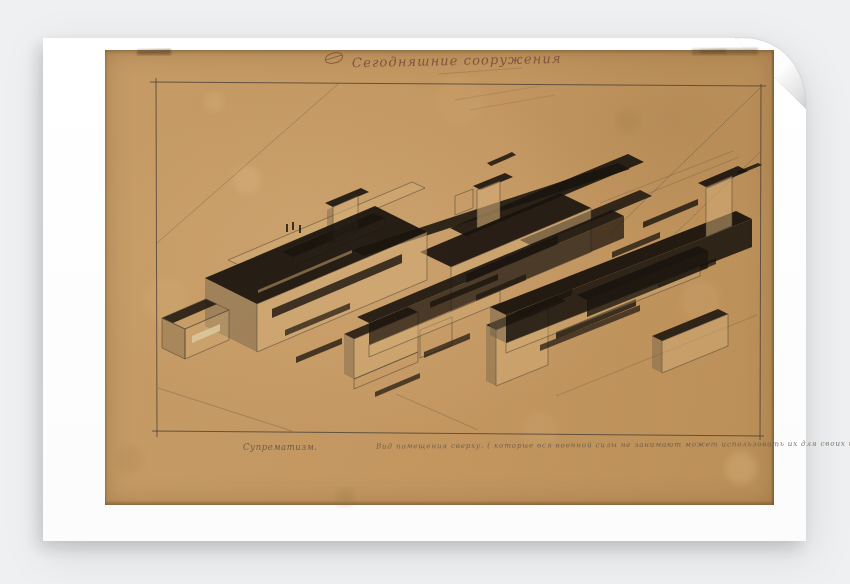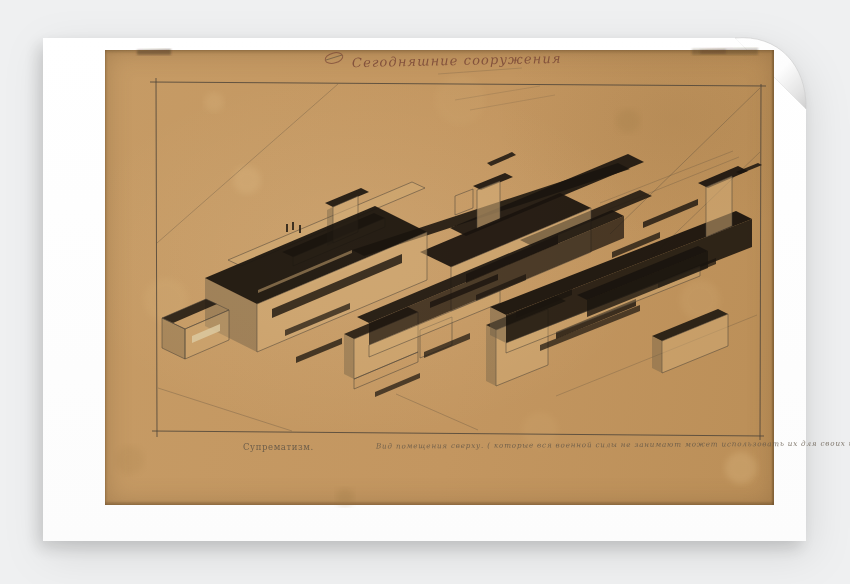--- a/index.html
+++ b/index.html
@@ -15,21 +15,21 @@
       background:
         radial-gradient(ellipse 420px 260px at 38% 45%, rgba(255,236,200,.12), rgba(255,236,200,0) 70%),
         radial-gradient(ellipse 300px 200px at 85% 15%, rgba(110,80,40,.10), rgba(110,80,40,0) 60%),
         linear-gradient(100deg,#c69b65,#c39660 55%,#bb8f58);
       box-shadow: inset 0 0 26px rgba(92,66,36,.30), inset 0 0 3px rgba(92,66,36,.45),
         inset -2px 0 1px rgba(110,80,44,.35), inset 0 -3px 2px rgba(110,80,44,.30),
         inset 0 3px 3px rgba(110,80,44,.22);}
   svg.art{position:absolute;left:0;top:0;width:850px;height:584px;}
   .title-ins{position:absolute;left:352px;top:53px;font-style:italic;font-size:13px;
       letter-spacing:1.1px;color:#7c4a38;opacity:.88;transform:rotate(-1.2deg);white-space:nowrap;}
-  .cap-l{position:absolute;left:243px;top:442px;font-size:8.5px;
+  .cap-l{position:absolute;left:243px;top:442px;font-style:italic;font-size:8.5px;
       letter-spacing:.6px;color:#5f5446;opacity:.85;white-space:nowrap;}
   .cap-r{position:absolute;left:376px;top:440px;font-style:italic;font-size:7.2px;
       letter-spacing:.8px;color:#5f5446;opacity:.8;white-space:nowrap;transform:rotate(-.35deg);}
 </style>
 </head>
 <body>
 
 <div class="stage">
 
   <div class="sheet-wrap">

